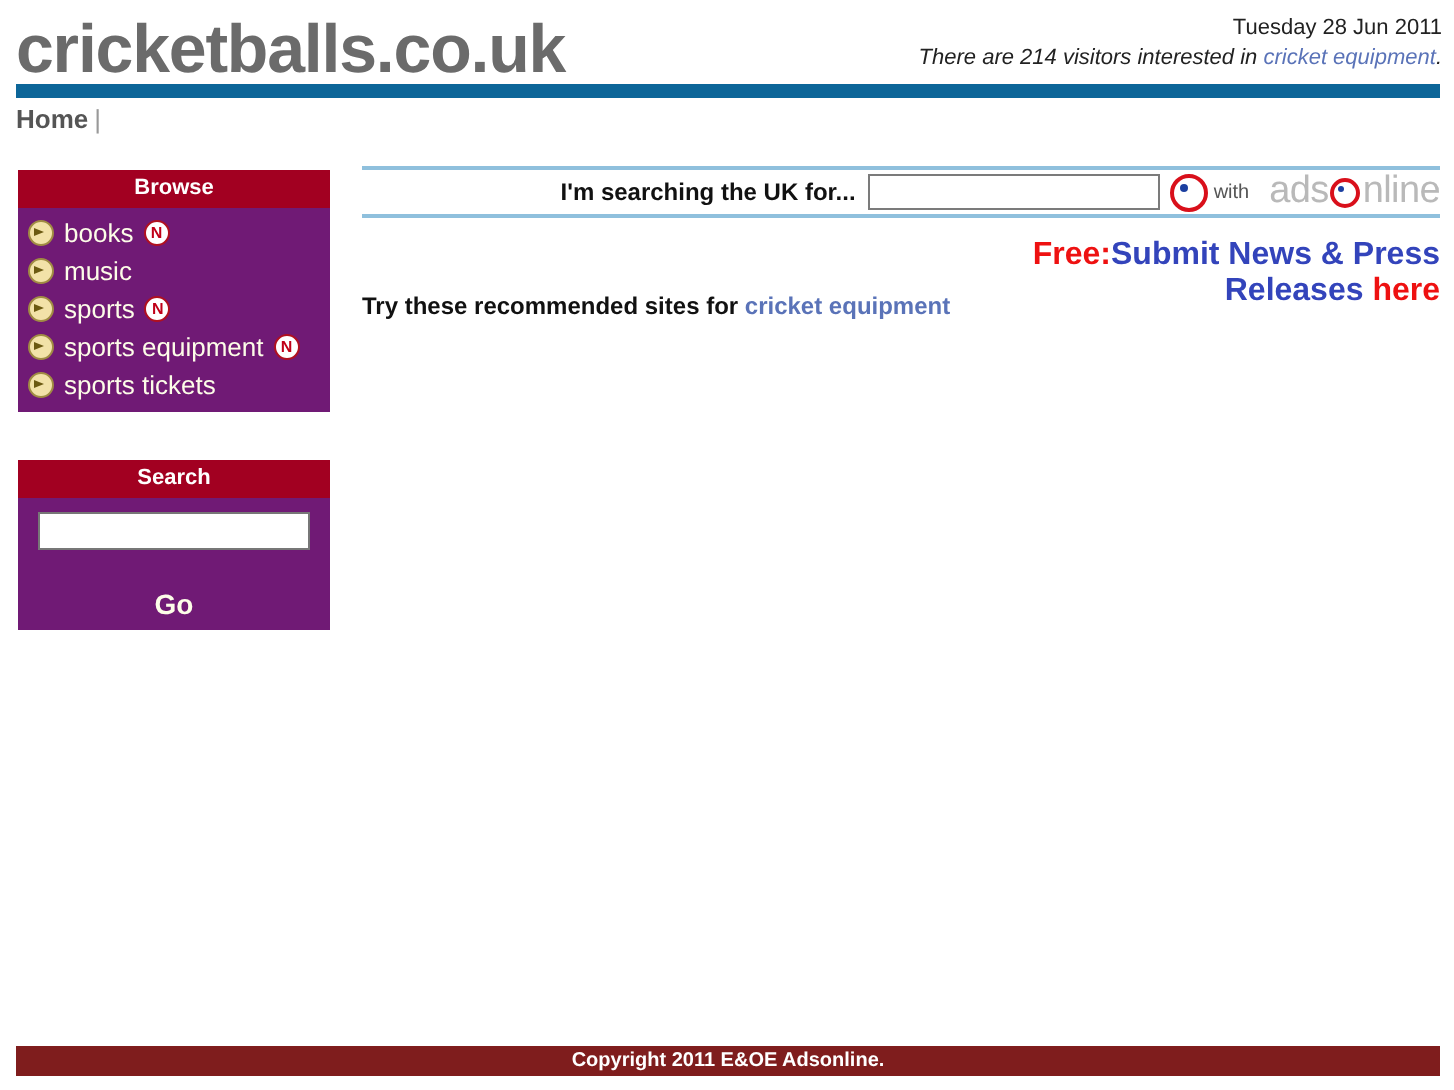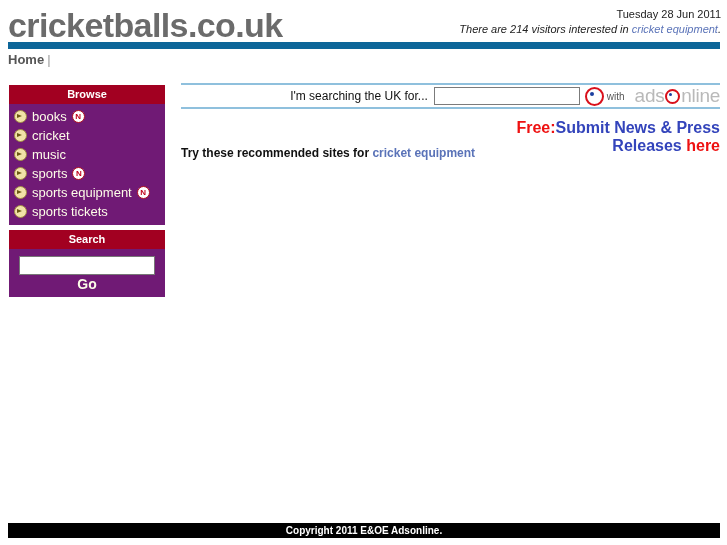--- a/index.html
+++ b/index.html
@@ -171,21 +171,21 @@
     padding: 1px 2px;
     box-sizing: content-box;
   }
   #sidebar-go {
     display: block;
     width: 100%;
     text-align: center;
     color: #fdfde8;
     font-size: 14px;
     font-weight: bold;
-    padding: 0 0 1px 0;
+    padding: 18px 0 1px 0;
     cursor: pointer;
     background: transparent;
     border: 0;
     font-family: "Liberation Sans", sans-serif;
   }
 
   
   #main {
     position: absolute;
     left: 181px;
@@ -197,21 +197,21 @@
     position: relative;
     border-top: 2px solid #8fc0dd;
     border-bottom: 2px solid #8fc0dd;
     height: 22px;
     display: flex;
     align-items: center;
     justify-content: flex-end;
   }
   #searchbar-label {
     font-size: 12px;
-    font-weight: normal;
+    font-weight: bold;
     color: #111111;
     white-space: nowrap;
     margin-right: 6px;
   }
   #main-search-input {
     width: 140px;
     height: 14px;
     border: 1px solid #7b7b7b;
     background: #ffffff;
     font-family: "Liberation Sans", sans-serif;
@@ -296,21 +296,21 @@
   .promo-red { color: #ee1111; }
   .promo-blue { color: #3344bb; }
 
   
   #footer {
     position: absolute;
     left: 8px;
     top: 523px;
     width: 712px;
     height: 15px;
-    background: #000000;
+    background: #7f1d1d;
     color: #ffffff;
     font-size: 10px;
     font-weight: bold;
     text-align: center;
     line-height: 15px;
   }
 </style>
 </head>
 <body>
 
@@ -330,24 +330,20 @@
 <div class="panel" id="panel-browse">
   <div class="panel-title">Browse</div>
   <div class="panel-body">
 
     <div class="browse-item">
       <span class="arrow-icon"></span>
       <span class="browse-label">books</span>
       <span class="n-badge">N</span>
     </div>
 
-    <div class="browse-item">
-      <span class="arrow-icon"></span>
-      <span class="browse-label">cricket</span>
-    </div>
 
     <div class="browse-item">
       <span class="arrow-icon"></span>
       <span class="browse-label">music</span>
     </div>
 
     <div class="browse-item">
       <span class="arrow-icon"></span>
       <span class="browse-label">sports</span>
       <span class="n-badge">N</span>

